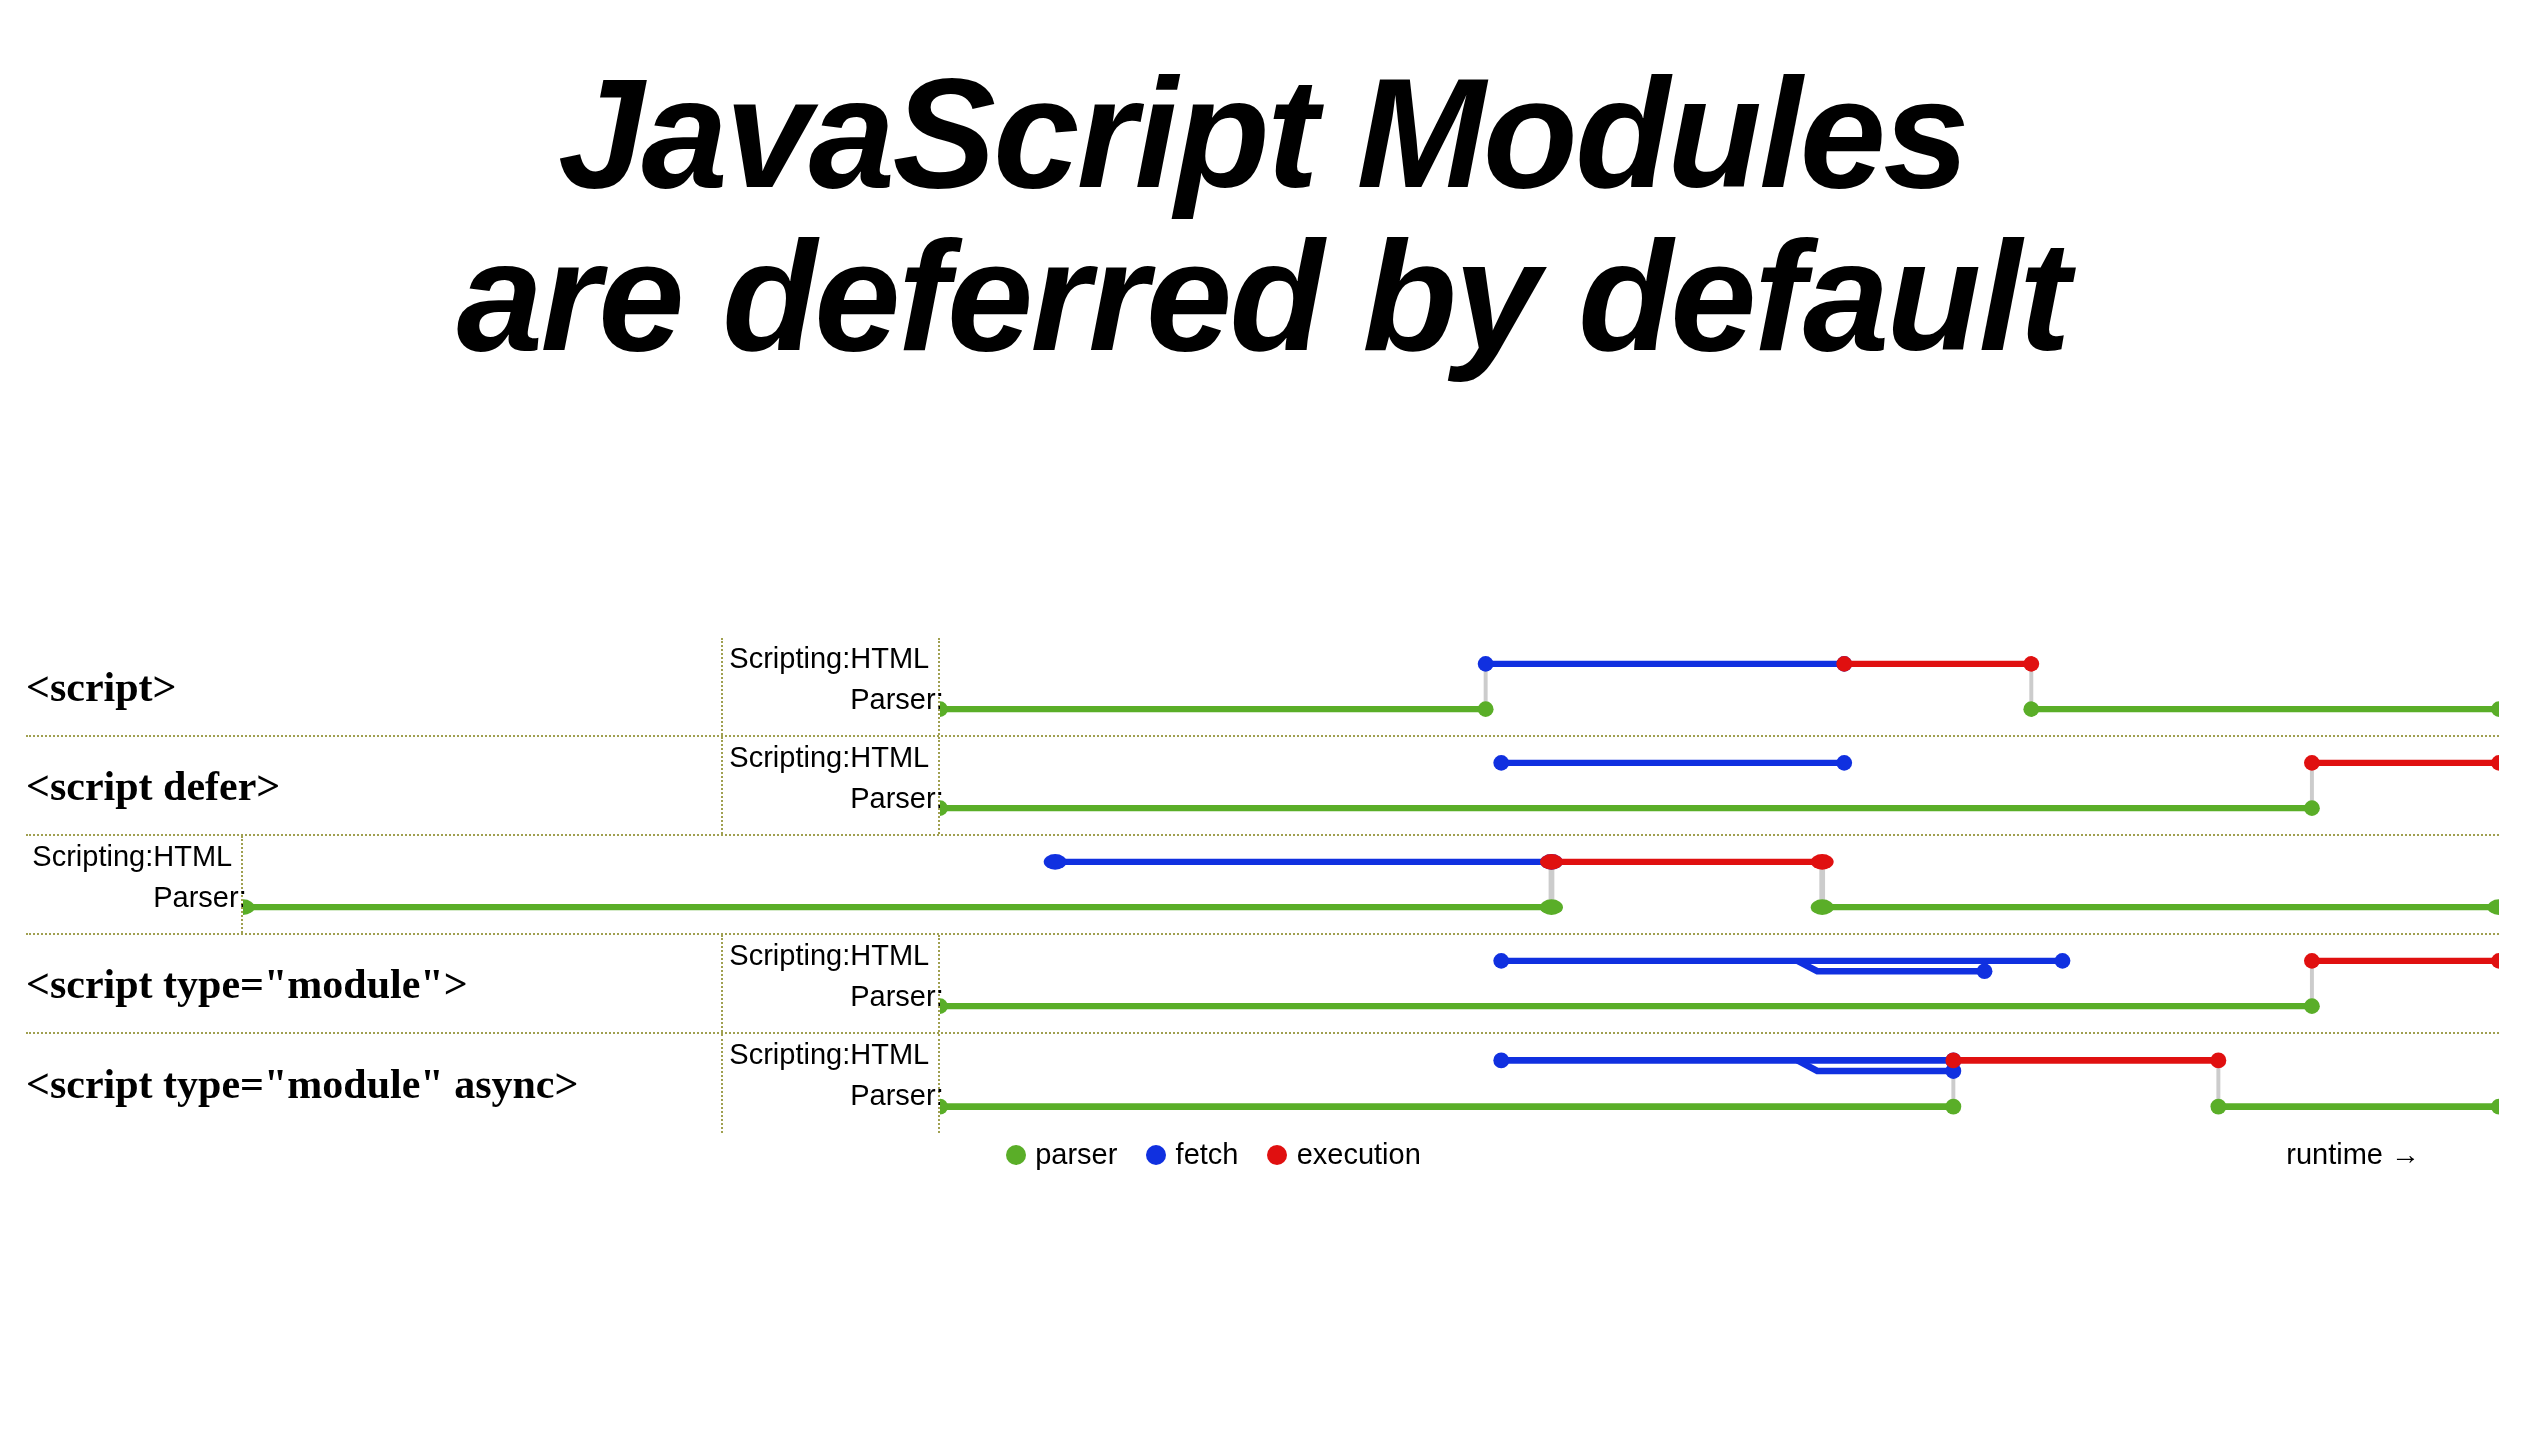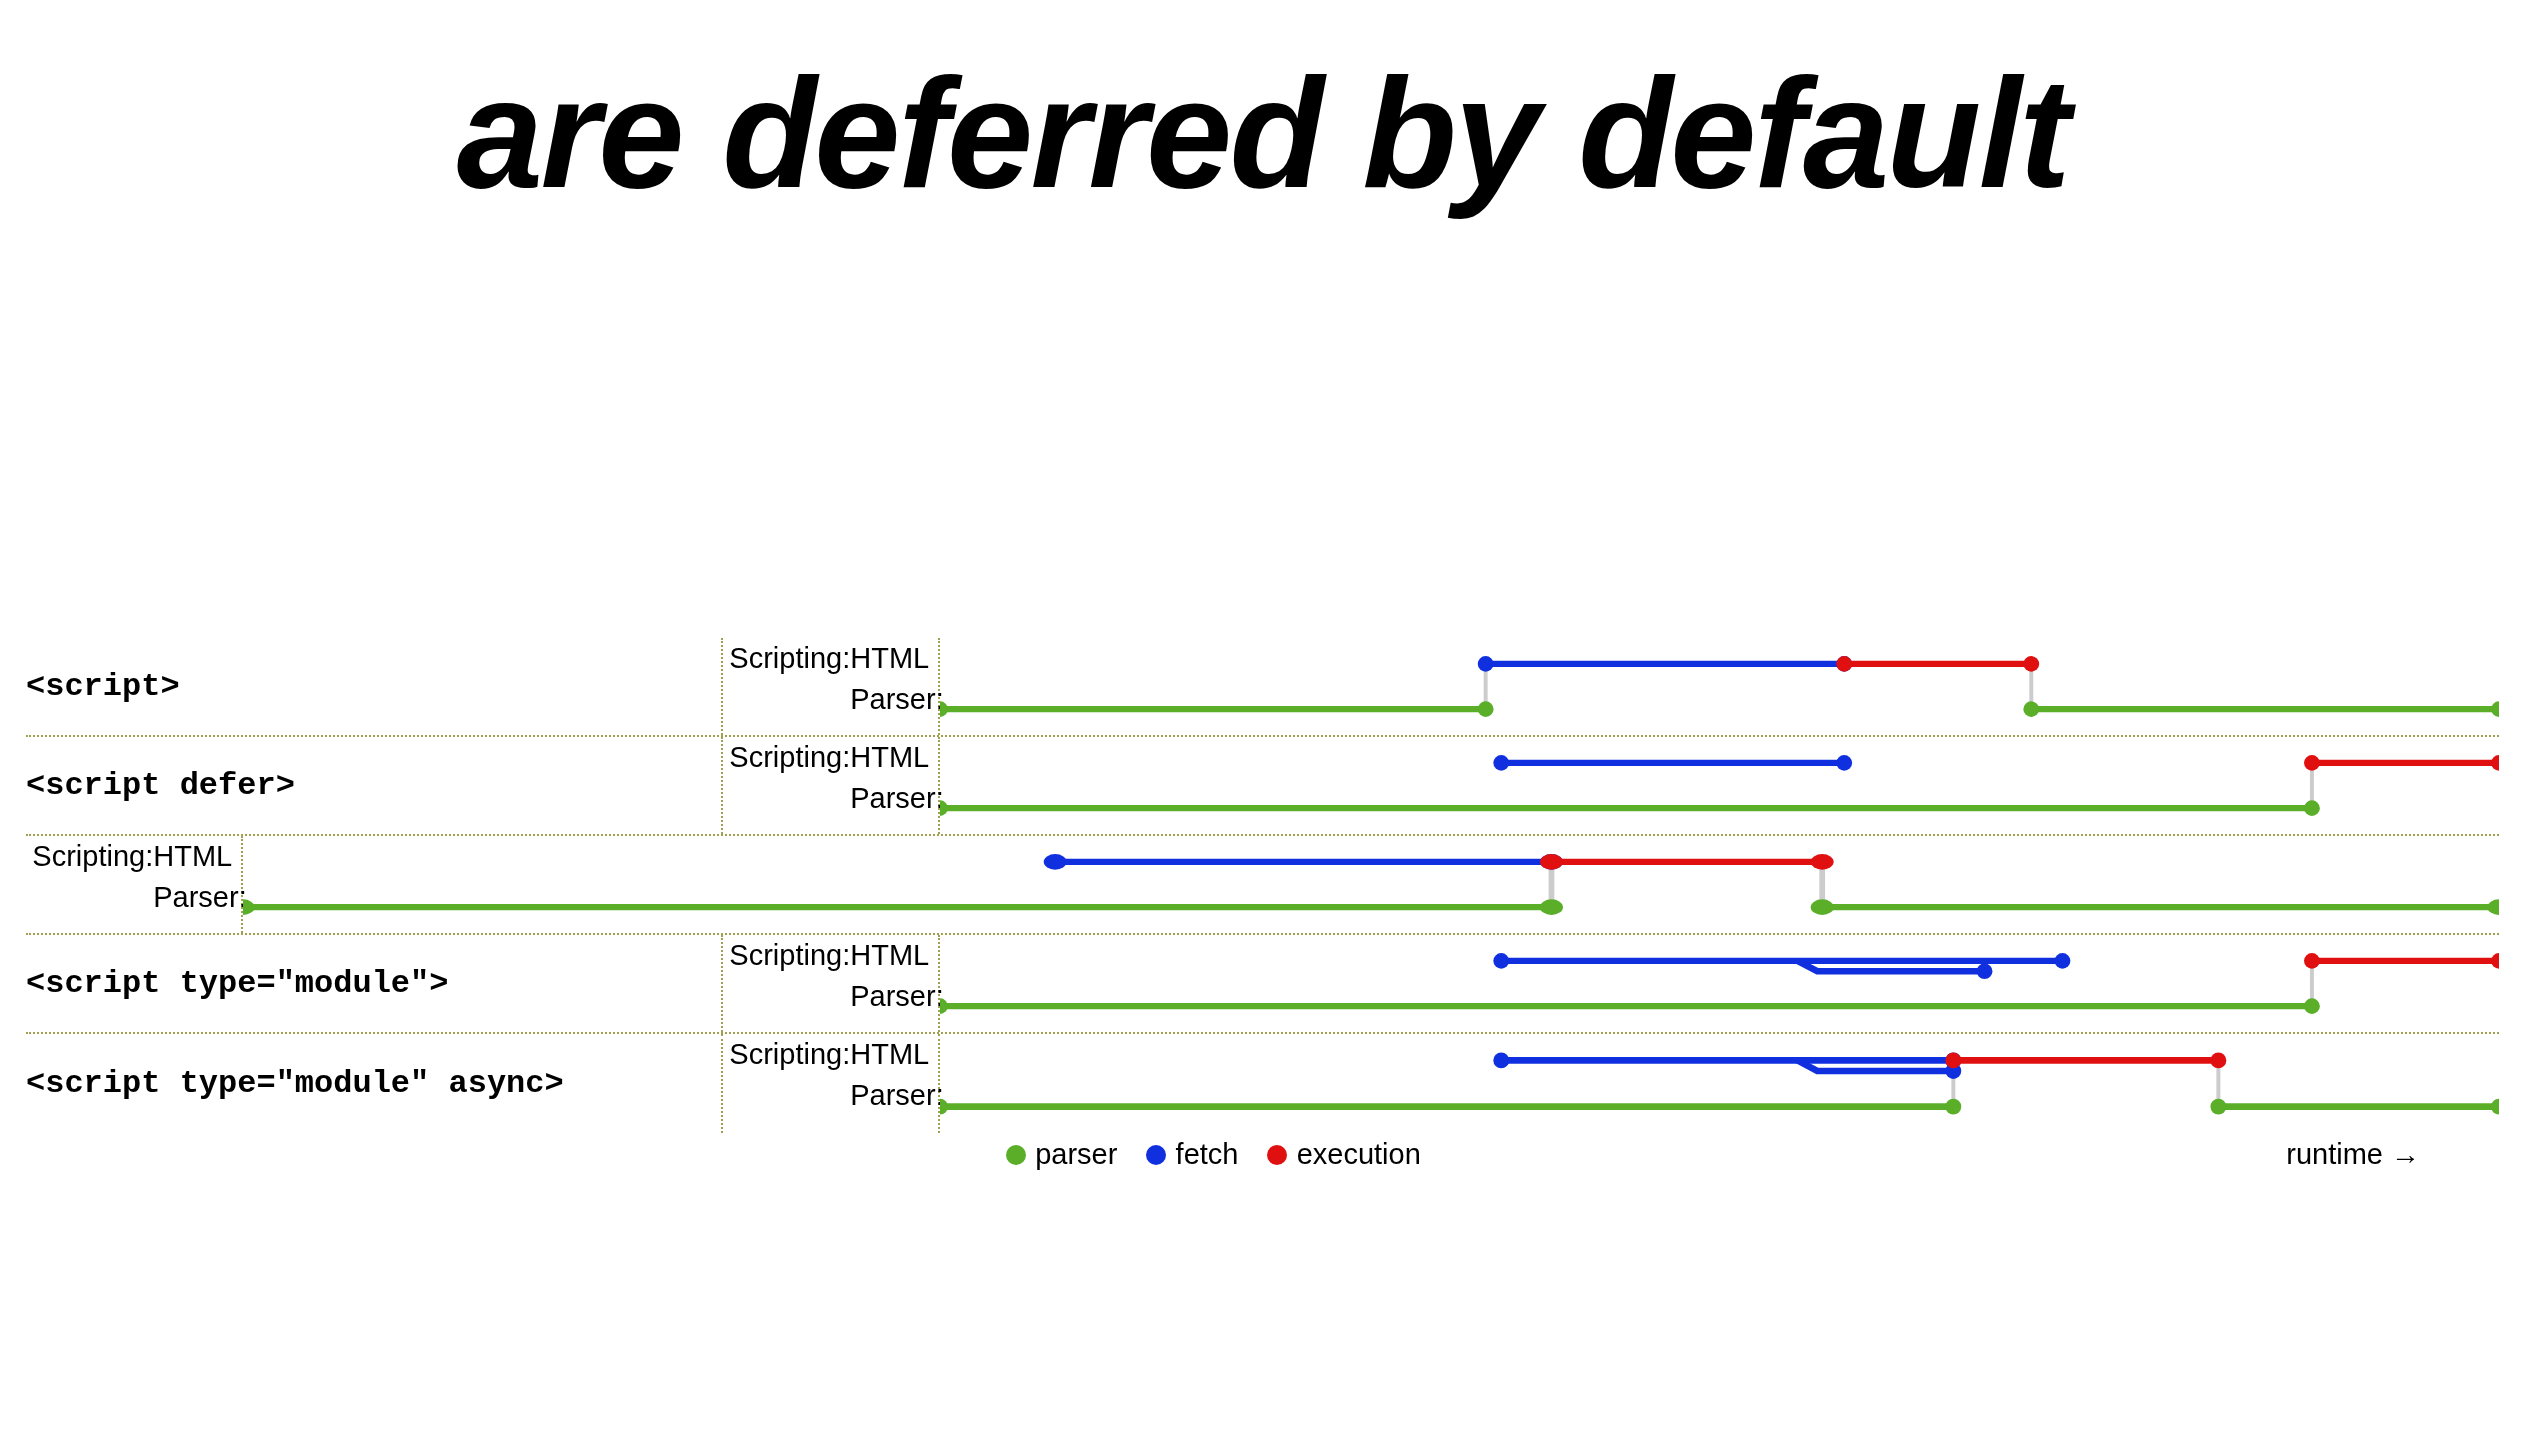--- a/index.html
+++ b/index.html
@@ -32,23 +32,23 @@
     display: flex;
     border-bottom: 2.6px dotted #a0a050;
     height: 99px;
     align-items: stretch;
   }
   .row:last-of-type { border-bottom: none; }
   .col-tag {
     width: 697px;
     display: flex;
     align-items: center;
-    font-family: Liberation Mono, monospace;
+    font-family: Liberation Serif, serif;
     font-weight: 700;
-    font-size: 32px;
+    font-size: 42px;
     color: #000;
     border-right: 2.6px dotted #a0a050;
   }
   .col-labels {
     width: 217px;
     display: flex;
     flex-direction: row;
     justify-content: center;
     padding-left: 12px;
     border-right: 2.6px dotted #a0a050;
@@ -77,20 +77,21 @@
   }
   .legend-group { display: flex; gap: 29px; padding-left: 118px; }
   .legend-item { display: flex; align-items: center; gap: 9.2px; }
   .dot { width: 20px; height: 20px; border-radius: 50%; display: inline-block; }
   .runtime { margin-left: auto; padding-right: 79px; }
 </style>
 </head>
 <body>
 
 <div class="title">
+  <div>JavaScript Modules</div>
   <div>are deferred by default</div>
 </div>
 
 <div class="chart" id="chart">
     <div class="row">
       <div class="col-tag">&lt;script&gt;</div>
       <div class="col-labels">
         <div class="lbl">Scripting:</div>
         <div class="lbl">HTML Parser:</div>
       </div>

